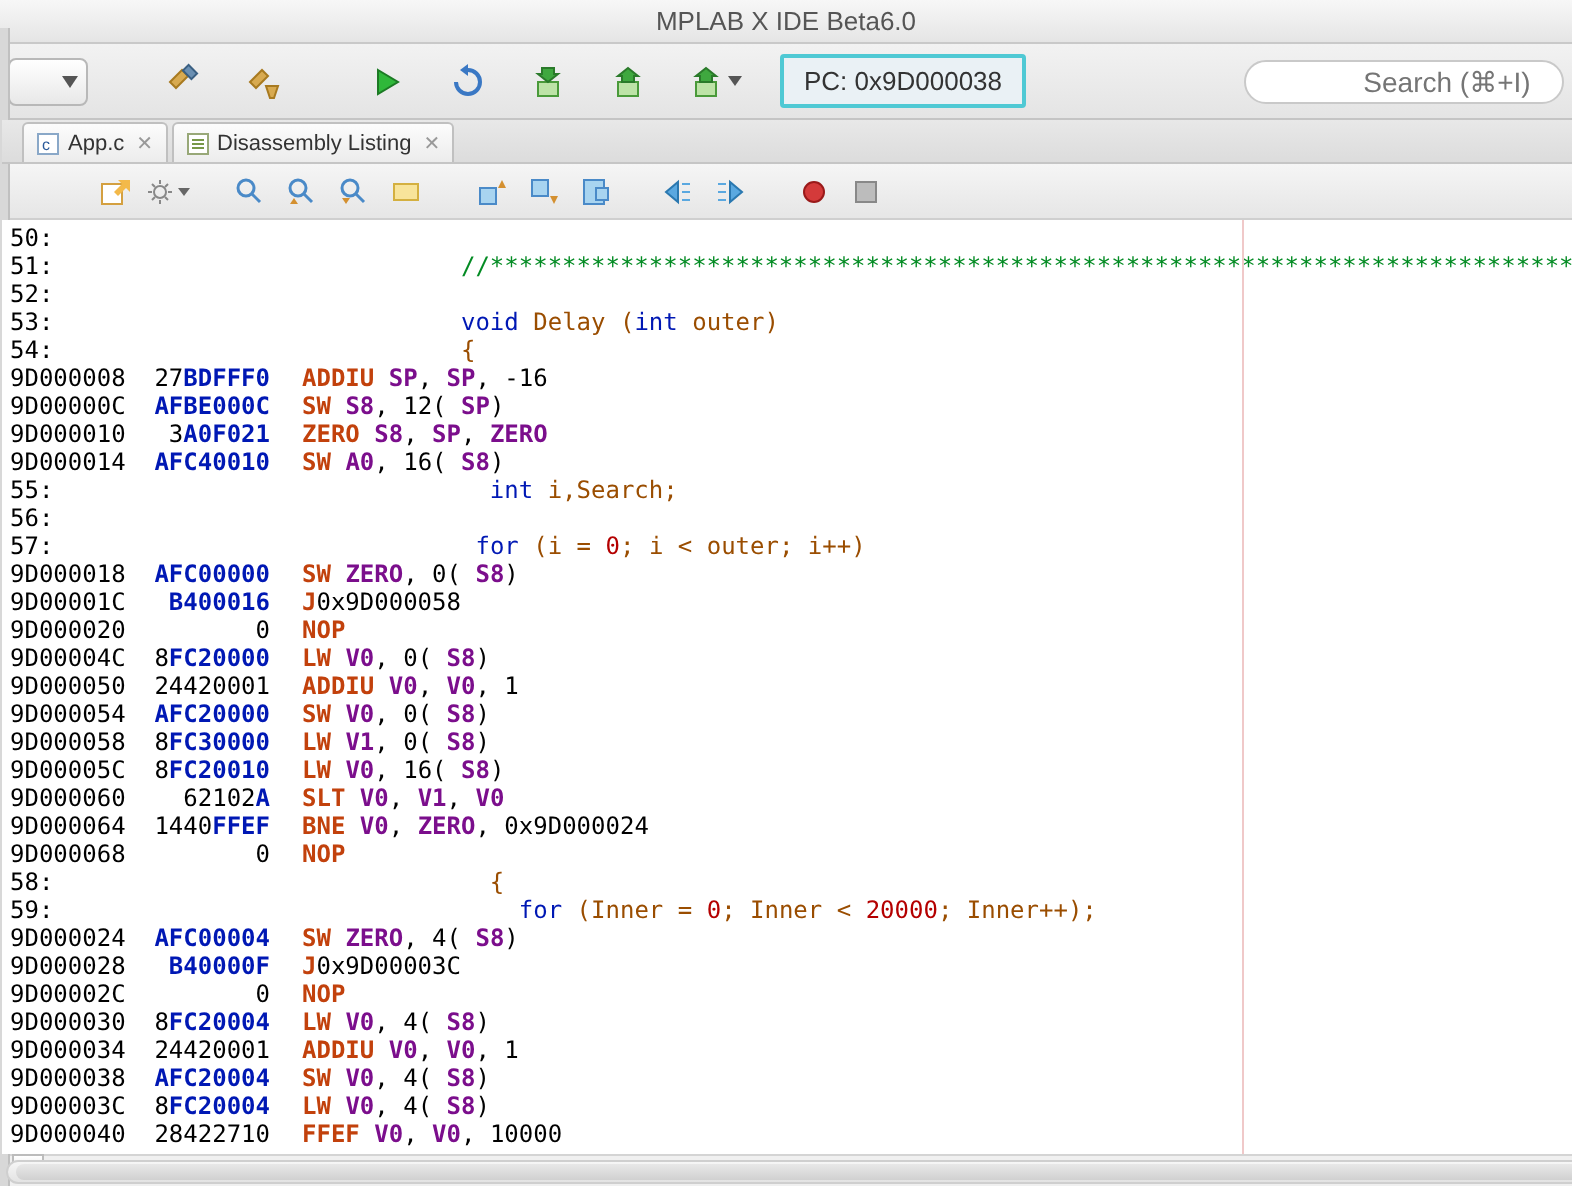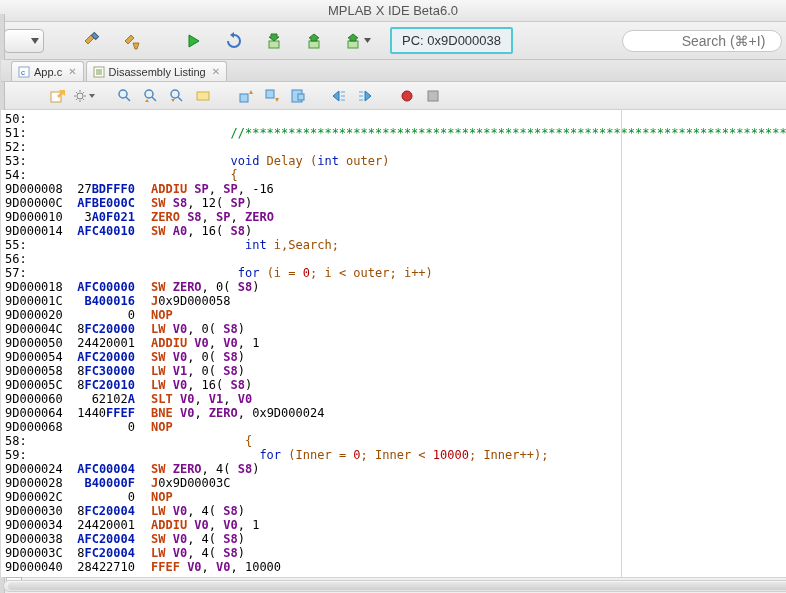--- a/index.html
+++ b/index.html
@@ -426,21 +426,21 @@
 <span class="addr">9D000020</span><span class="hex">0</span><span class="mn">NOP</span>
 <span class="addr">9D00004C</span><span class="hex">8<span class="hn">FC20000</span></span><span class="mn">LW</span> <span class="reg">V0</span>, 0( <span class="reg">S8</span>)
 <span class="addr">9D000050</span><span class="hex">24420001</span><span class="mn">ADDIU</span> <span class="reg">V0</span>, <span class="reg">V0</span>, 1
 <span class="addr">9D000054</span><span class="hex"><span class="hn">AFC20000</span></span><span class="mn">SW</span> <span class="reg">V0</span>, 0( <span class="reg">S8</span>)
 <span class="addr">9D000058</span><span class="hex">8<span class="hn">FC30000</span></span><span class="mn">LW</span> <span class="reg">V1</span>, 0( <span class="reg">S8</span>)
 <span class="addr">9D00005C</span><span class="hex">8<span class="hn">FC20010</span></span><span class="mn">LW</span> <span class="reg">V0</span>, 16( <span class="reg">S8</span>)
 <span class="addr">9D000060</span><span class="hex">62102<span class="hn">A</span></span><span class="mn">SLT</span> <span class="reg">V0</span>, <span class="reg">V1</span>, <span class="reg">V0</span>
 <span class="addr">9D000064</span><span class="hex">1440<span class="hn">FFEF</span></span><span class="mn">BNE</span> <span class="reg">V0</span>, <span class="reg">ZERO</span>, 0x9D000024
 <span class="addr">9D000068</span><span class="hex">0</span><span class="mn">NOP</span>
 <span class="lbl">58:</span><span class="src">             {</span>
-<span class="lbl">59:</span>           <span class="src">    <span class="kw" style="color:#0018b4">for</span> (Inner = <span class="srcnum">0</span>; Inner &lt; <span class="srcnum">10000</span>; Inner++);</span>
+<span class="lbl">59:</span>           <span class="src">    <span class="kw" style="color:#0018b4">for</span> (Inner = <span class="srcnum">0</span>; Inner &lt; <span class="srcnum">20000</span>; Inner++);</span>
 <span class="addr">9D000024</span><span class="hex"><span class="hn">AFC00004</span></span><span class="mn">SW</span> <span class="reg">ZERO</span>, 4( <span class="reg">S8</span>)
 <span class="addr">9D000028</span><span class="hex"><span class="hn">B40000F</span></span><span class="mn">J</span>0x9D00003C
 <span class="addr">9D00002C</span><span class="hex">0</span><span class="mn">NOP</span>
 <span class="addr">9D000030</span><span class="hex">8<span class="hn">FC20004</span></span><span class="mn">LW</span> <span class="reg">V0</span>, 4( <span class="reg">S8</span>)
 <span class="addr">9D000034</span><span class="hex">24420001</span><span class="mn">ADDIU</span> <span class="reg">V0</span>, <span class="reg">V0</span>, 1
 <span class="addr">9D000038</span><span class="hex"><span class="hn">AFC20004</span></span><span class="mn">SW</span> <span class="reg">V0</span>, 4( <span class="reg">S8</span>)
 <span class="addr">9D00003C</span><span class="hex">8<span class="hn">FC20004</span></span><span class="mn">LW</span> <span class="reg">V0</span>, 4( <span class="reg">S8</span>)
 <span class="addr">9D000040</span><span class="hex">28422710</span><span class="mn">FFEF</span> <span class="reg">V0</span>, <span class="reg">V0</span>, 10000
 
         <div class="ruler"></div>

